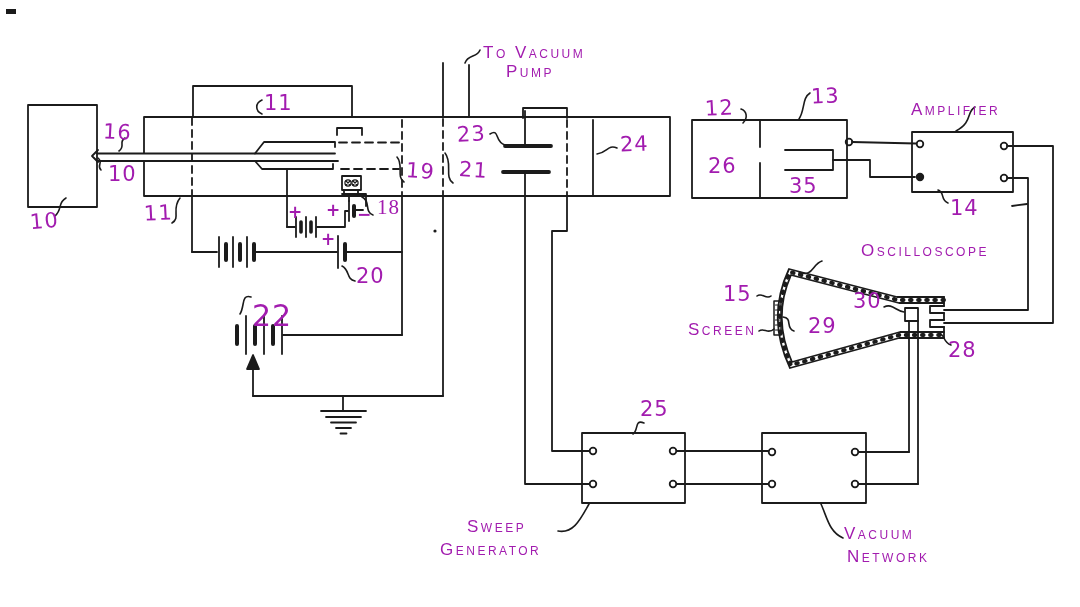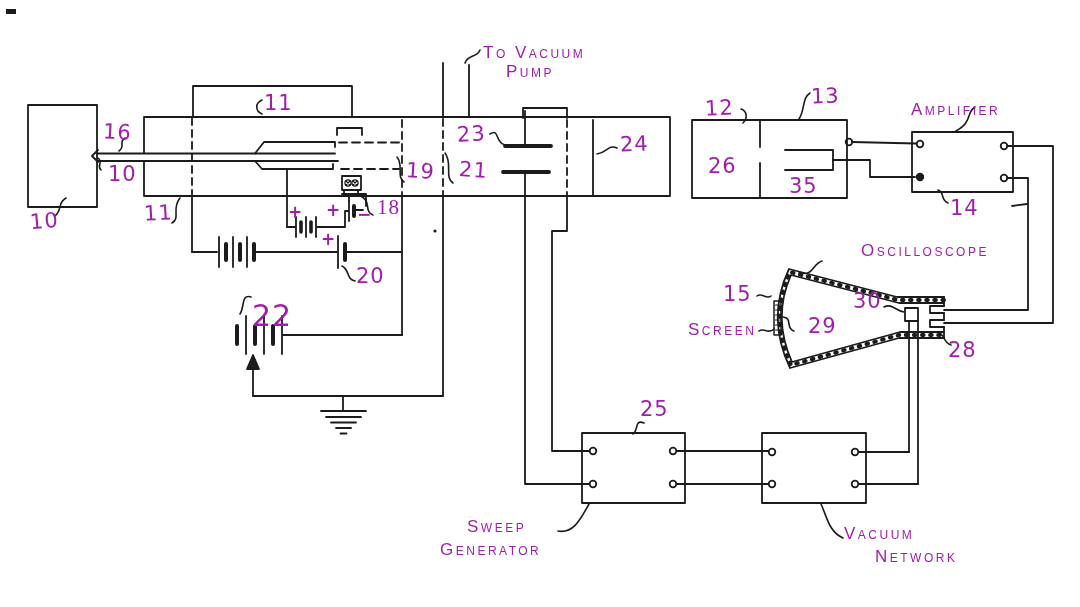--- a/index.html
+++ b/index.html
@@ -199,21 +199,21 @@
 </svg>
 
   <div class="lbl word" style="left:483px;top:44px;">To Vacuum</div>
   <div class="lbl word" style="left:506px;top:63px;">Pump</div>
   <div class="lbl word" style="left:911px;top:101px;">Amplifier</div>
   <div class="lbl word" style="left:861px;top:242px;">Oscilloscope</div>
   <div class="lbl word" style="left:688px;top:321px;">Screen</div>
   <div class="lbl word" style="left:467px;top:518px;">Sweep</div>
   <div class="lbl word" style="left:440px;top:541px;">Generator</div>
   <div class="lbl word" style="left:844px;top:525px;">Vacuum</div>
-  <div class="lbl word" style="left:847px;top:548px;margin-left:28px;">Network</div>
+  <div class="lbl word" style="left:847px;top:548px;">Network</div>
 
   <div class="lbl num" style="left:30px;top:211px;transform:rotate(-5deg);">10</div>
   <div class="lbl num" style="left:264px;top:93px;">11</div>
   <div class="lbl num" style="left:144px;top:203px;transform:rotate(-3deg);">11</div>
   <div class="lbl num" style="left:705px;top:98px;transform:rotate(-3deg);">12</div>
   <div class="lbl num" style="left:811px;top:86px;transform:rotate(-2deg);">13</div>
   <div class="lbl num" style="left:950px;top:198px;">14</div>
   <div class="lbl num" style="left:723px;top:284px;">15</div>
   <div class="lbl num" style="left:103px;top:122px;transform:rotate(3deg);">16</div>
   <div class="lbl num" style="left:108px;top:164px;">10</div>

